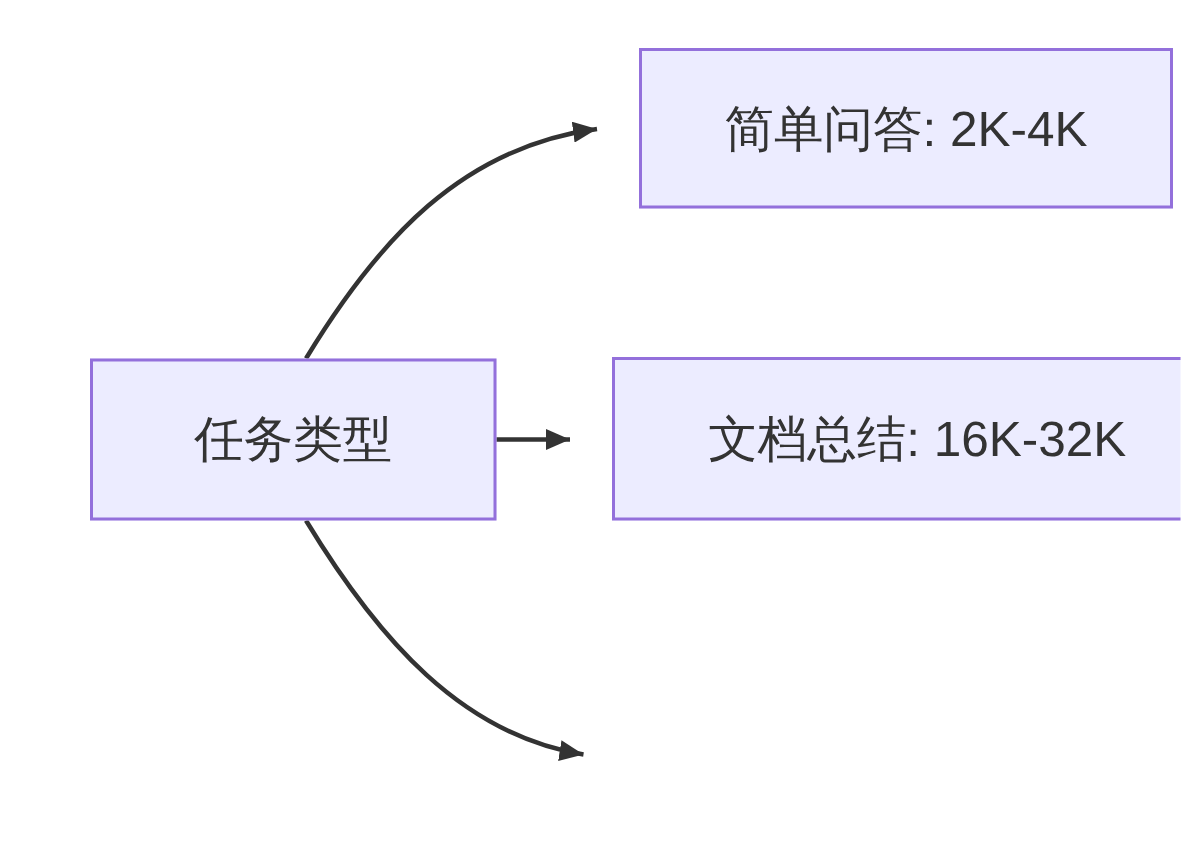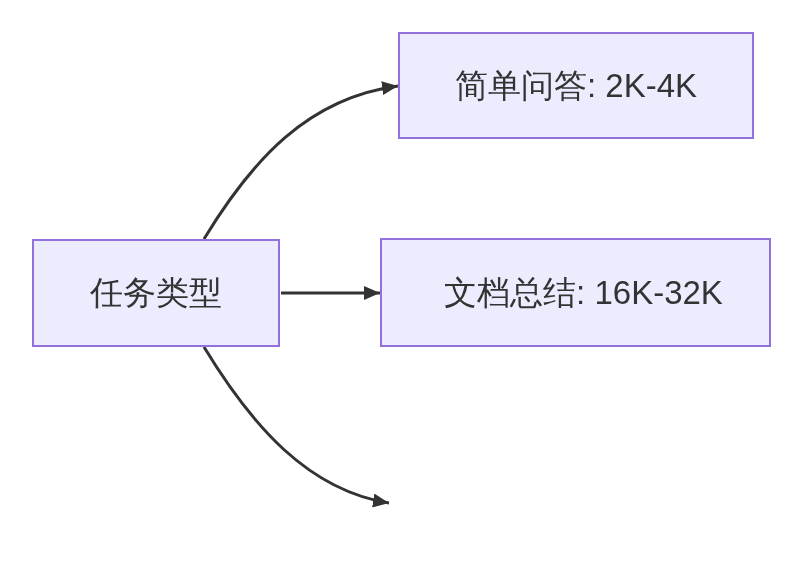--- a/index.html
+++ b/index.html
@@ -41,22 +41,23 @@
     display: flex;
     align-items: center;
     justify-content: center;
     background: var(--node-fill);
     border: 2.5px solid var(--node-border);
     color: var(--text-color);
     font-size: 33px;
     line-height: 1.2;
     text-align: center;
     white-space: nowrap;
+    margin-left: 28px;
   }
-  .node-root { left: 32px;  top: 239px; width: 248px; height: 108px; }
+  .node-root { left: 32px;  top: 239px; width: 271px; height: 108px; }
   .node-b0   { left: 398px; top: 32px;  width: 356px; height: 107px; }
   .node-b1   { left: 380px; top: 238px; width: 391px; height: 109px; padding-left: 16px; }
   .node-b2   { left: 389px; top: 446px; width: 374px; height: 110px; }
 </style>
 </head>
 <body>
 
 <div class="canvas">
 
   <svg class="edges" width="787" height="572" viewBox="0 0 787 572" xmlns="http://www.w3.org/2000/svg">

